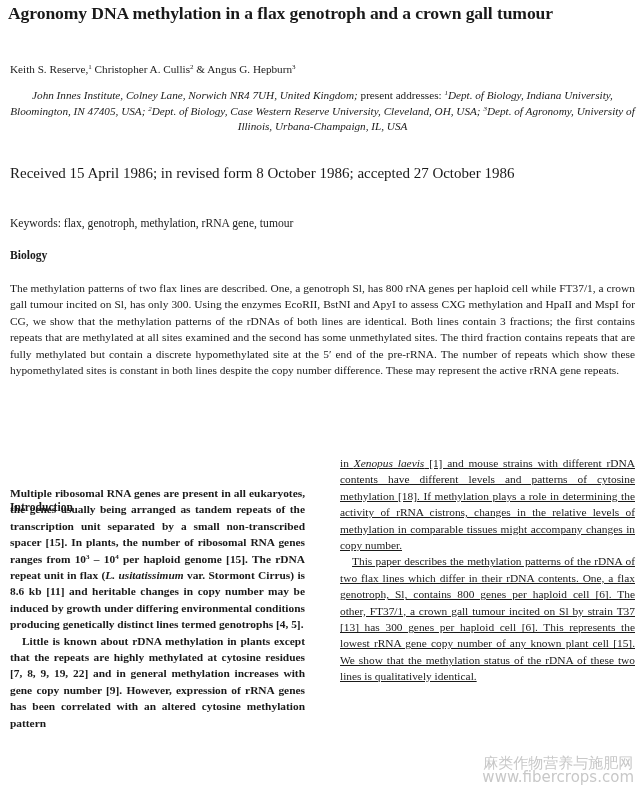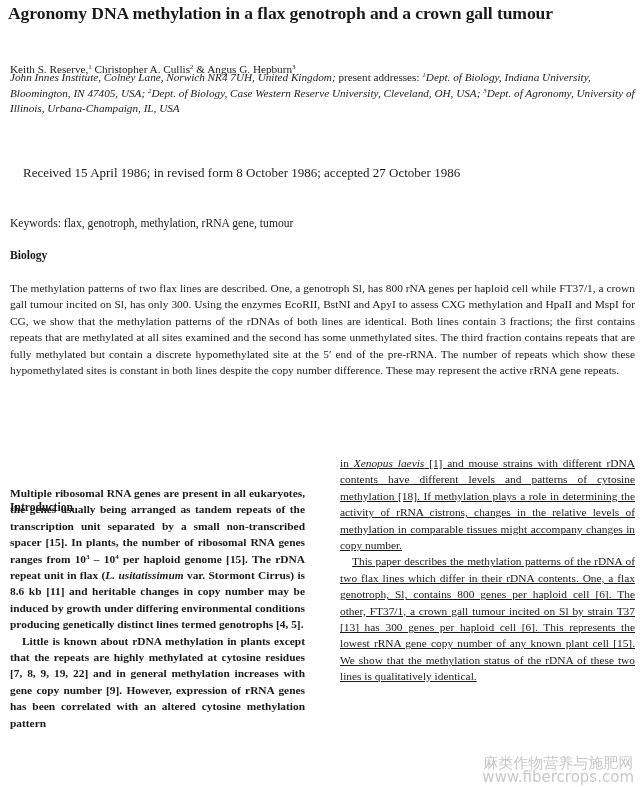--- a/index.html
+++ b/index.html
@@ -9,27 +9,27 @@
   }
   .title {
     position: absolute; left: 8px; top: 3px; width: 630px;
     font-weight: bold; font-size: 17.6px; letter-spacing: -0.1px; white-space: nowrap;
   }
   .authors {
     position: absolute; left: 10px; top: 63px; font-size: 11.2px; white-space: nowrap;
   }
   .authors sup { font-size: 7px; vertical-align: 4px; line-height: 0; }
   .affil {
-    position: absolute; left: 10px; top: 70px; width: 625px;
-    font-size: 11.2px; line-height: 15.5px; font-style: italic;
+    position: absolute; left: 10px; top: 88px; width: 625px;
+    font-size: 11.2px; line-height: 15.5px; font-style: italic; text-align: center;
   }
   .affil .roman { font-style: normal; }
   .affil sup { font-size: 7px; vertical-align: 4px; line-height: 0; }
   .received {
-    position: absolute; left: 10px; top: 165px; font-size: 13px; white-space: nowrap; margin-left: 13px;
+    position: absolute; left: 10px; top: 165px; font-size: 15px; white-space: nowrap;
   }
   .keywords {
     position: absolute; left: 10px; top: 217px; font-size: 11.6px; white-space: nowrap;
   }
   .abstract-heading {
     position: absolute; left: 10px; top: 249px; font-size: 11.6px; font-weight: bold;
   }
   .abstract-body {
     position: absolute; left: 10px; top: 280px; width: 625px;
     font-size: 11.4px; line-height: 16.4px; text-align: justify;

